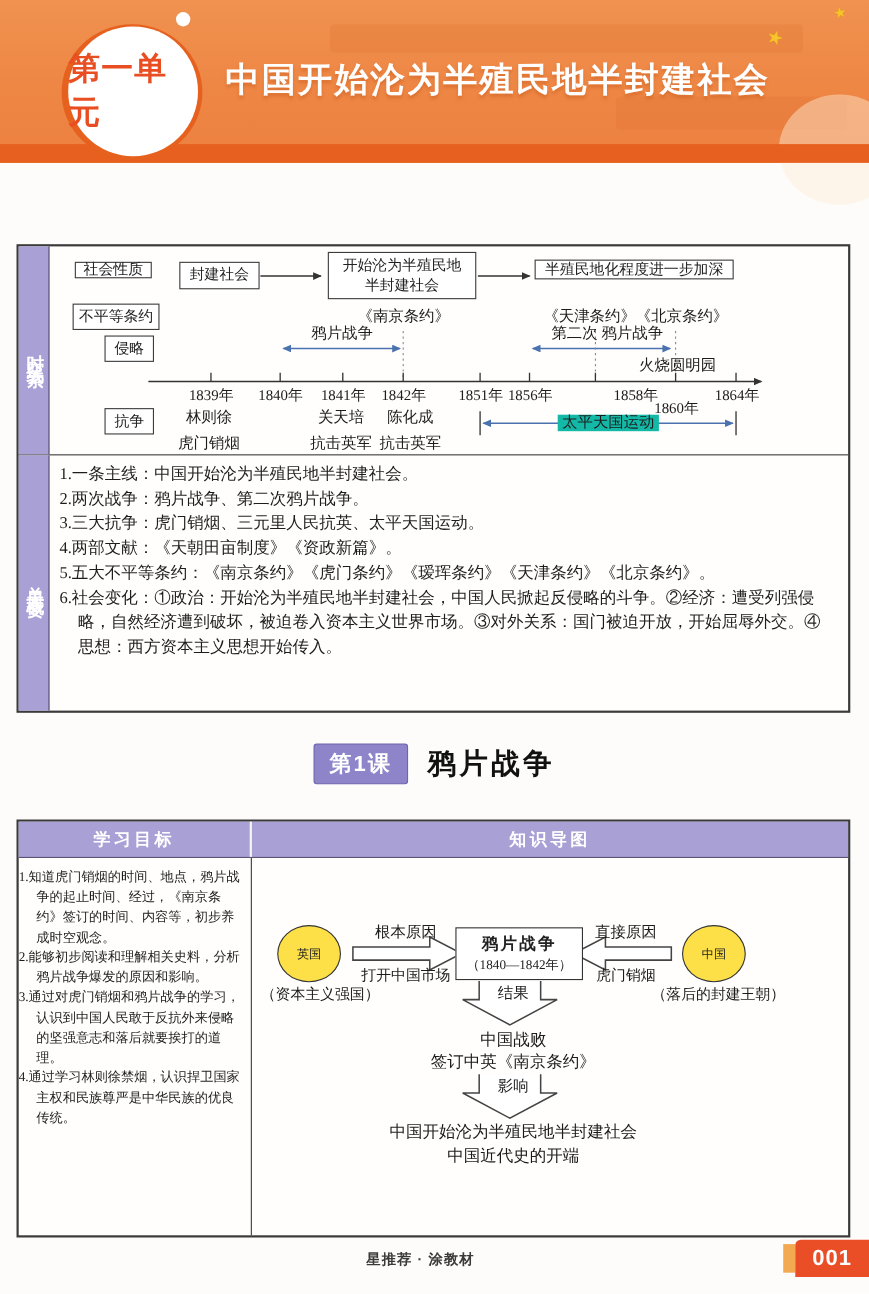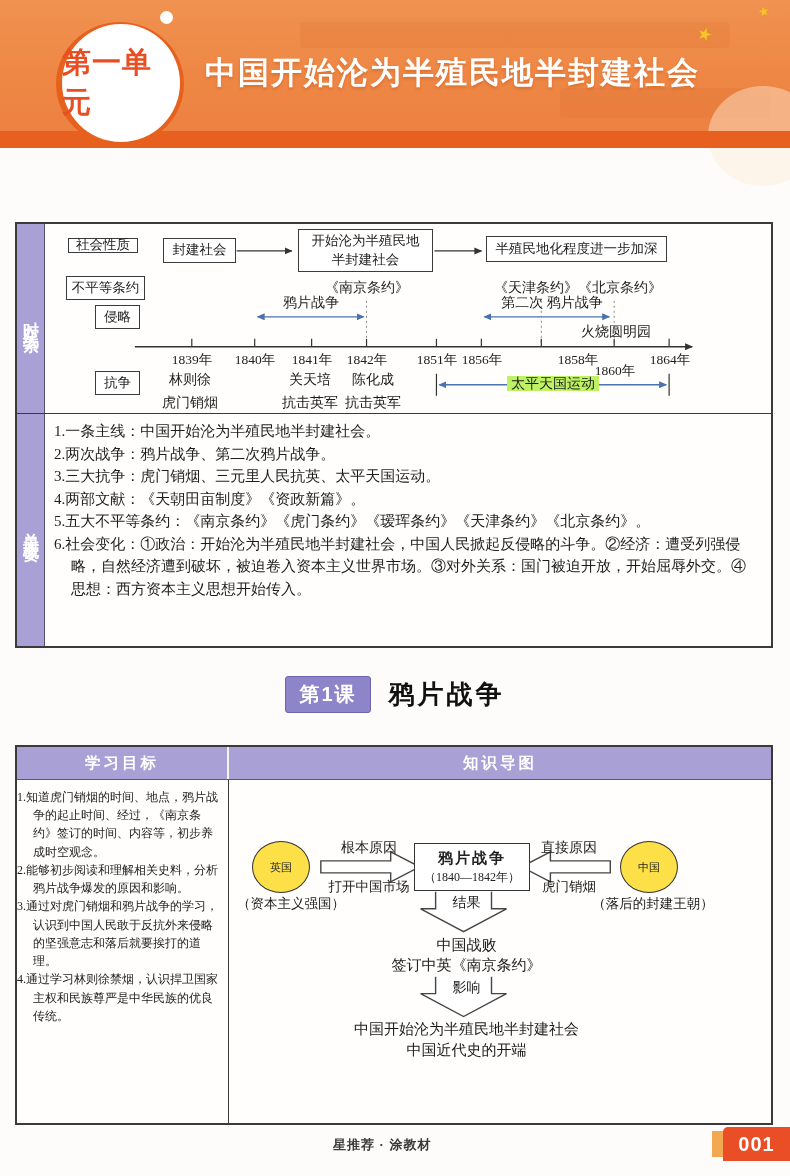--- a/index.html
+++ b/index.html
@@ -34,21 +34,21 @@
   .side-strip { width:28px; background:#a9a0d6; border-right:1px solid #55506e; display:flex; align-items:center; justify-content:center; }
   .side-strip span { writing-mode:vertical-rl; color:#fff; font-size:16px; font-weight:bold; letter-spacing:5px;
                      font-family:"Liberation Sans","DejaVu Sans",sans-serif; }
   .row-content { position:relative; flex:1; }
 
   .tbox { position:absolute; border:1.5px solid #3b3b3b; background:#fff; display:flex; align-items:center; justify-content:center;
           font-size:13.5px; text-align:center; line-height:1.35; }
   .tl-text { position:absolute; text-align:center; font-size:14px; color:#1c1c1c; }
   .tl-svg { position:absolute; inset:0; pointer-events:none; }
   .years { font-size:13.5px; }
-  .taiping span { background:#bef264; padding:0 4px; }
+  .taiping span { background:#14b8a6; padding:0 4px; }
 
   
   .summary-body { padding:6px 12px 0 9px; font-size:15px; line-height:1.5; color:#1d1d1d; }
   .summary-item { padding-left:17px; text-indent:-17px; }
 
   
   .lesson-head { position:absolute; left:0; top:676px; width:790px; display:flex; align-items:center; justify-content:center; }
   .lesson-badge { background:#8d84c9; border:1px solid #6e66ad; border-radius:3px; color:#fff; font-size:20px; font-weight:bold;
                   padding:4px 13px; letter-spacing:2px; font-family:"Liberation Sans","DejaVu Sans",sans-serif; }
   .lesson-title { margin-left:18px; font-size:26px; font-weight:bold; color:#111; letter-spacing:3px;
@@ -149,21 +149,21 @@
           <line x1="625" y1="150" x2="625" y2="172" stroke="#333" stroke-width="1.2"></line>
           <line x1="395" y1="161" x2="622" y2="161" stroke="#4a72ae" stroke-width="1.4" marker-start="url(#au)" marker-end="url(#au)"></line>
         </svg>
 
         <div class="tbox" style="left:23px; top:14px; width:70px; height:15px;">社会性质</div>
         <div class="tbox" style="left:118px; top:14px; width:73px; height:25px;">封建社会</div>
         <div class="tbox" style="left:253px; top:5px; width:135px; height:43px; flex-direction:column;">
           <span>开始沦为半殖民地</span>
           <span>半封建社会</span>
         </div>
-        <div class="tbox" style="left:441px; top:12px; width:181px; height:26px;">半殖民地化程度进一步加深</div>
+        <div class="tbox" style="left:441px; top:12px; width:181px; height:18px;">半殖民地化程度进一步加深</div>
 
         <div class="tbox" style="left:21px; top:52px; width:79px; height:24px;">不平等条约</div>
         <div class="tl-text" style="left:252px; top:55px; width:140px;">《南京条约》</div>
         <div class="tl-text" style="left:426px; top:55px; width:214px;">《天津条约》《北京条约》</div>
 
         <div class="tbox" style="left:50px; top:81px; width:45px; height:24px;">侵略</div>
         <div class="tl-text" style="left:216px; top:70px; width:100px;">鸦片战争</div>
         <div class="tl-text" style="left:425px; top:70px; width:164px;">第二次 鸦片战争</div>
         <div class="tl-text" style="left:503px; top:99px; width:136px;">火烧圆明园</div>
 

